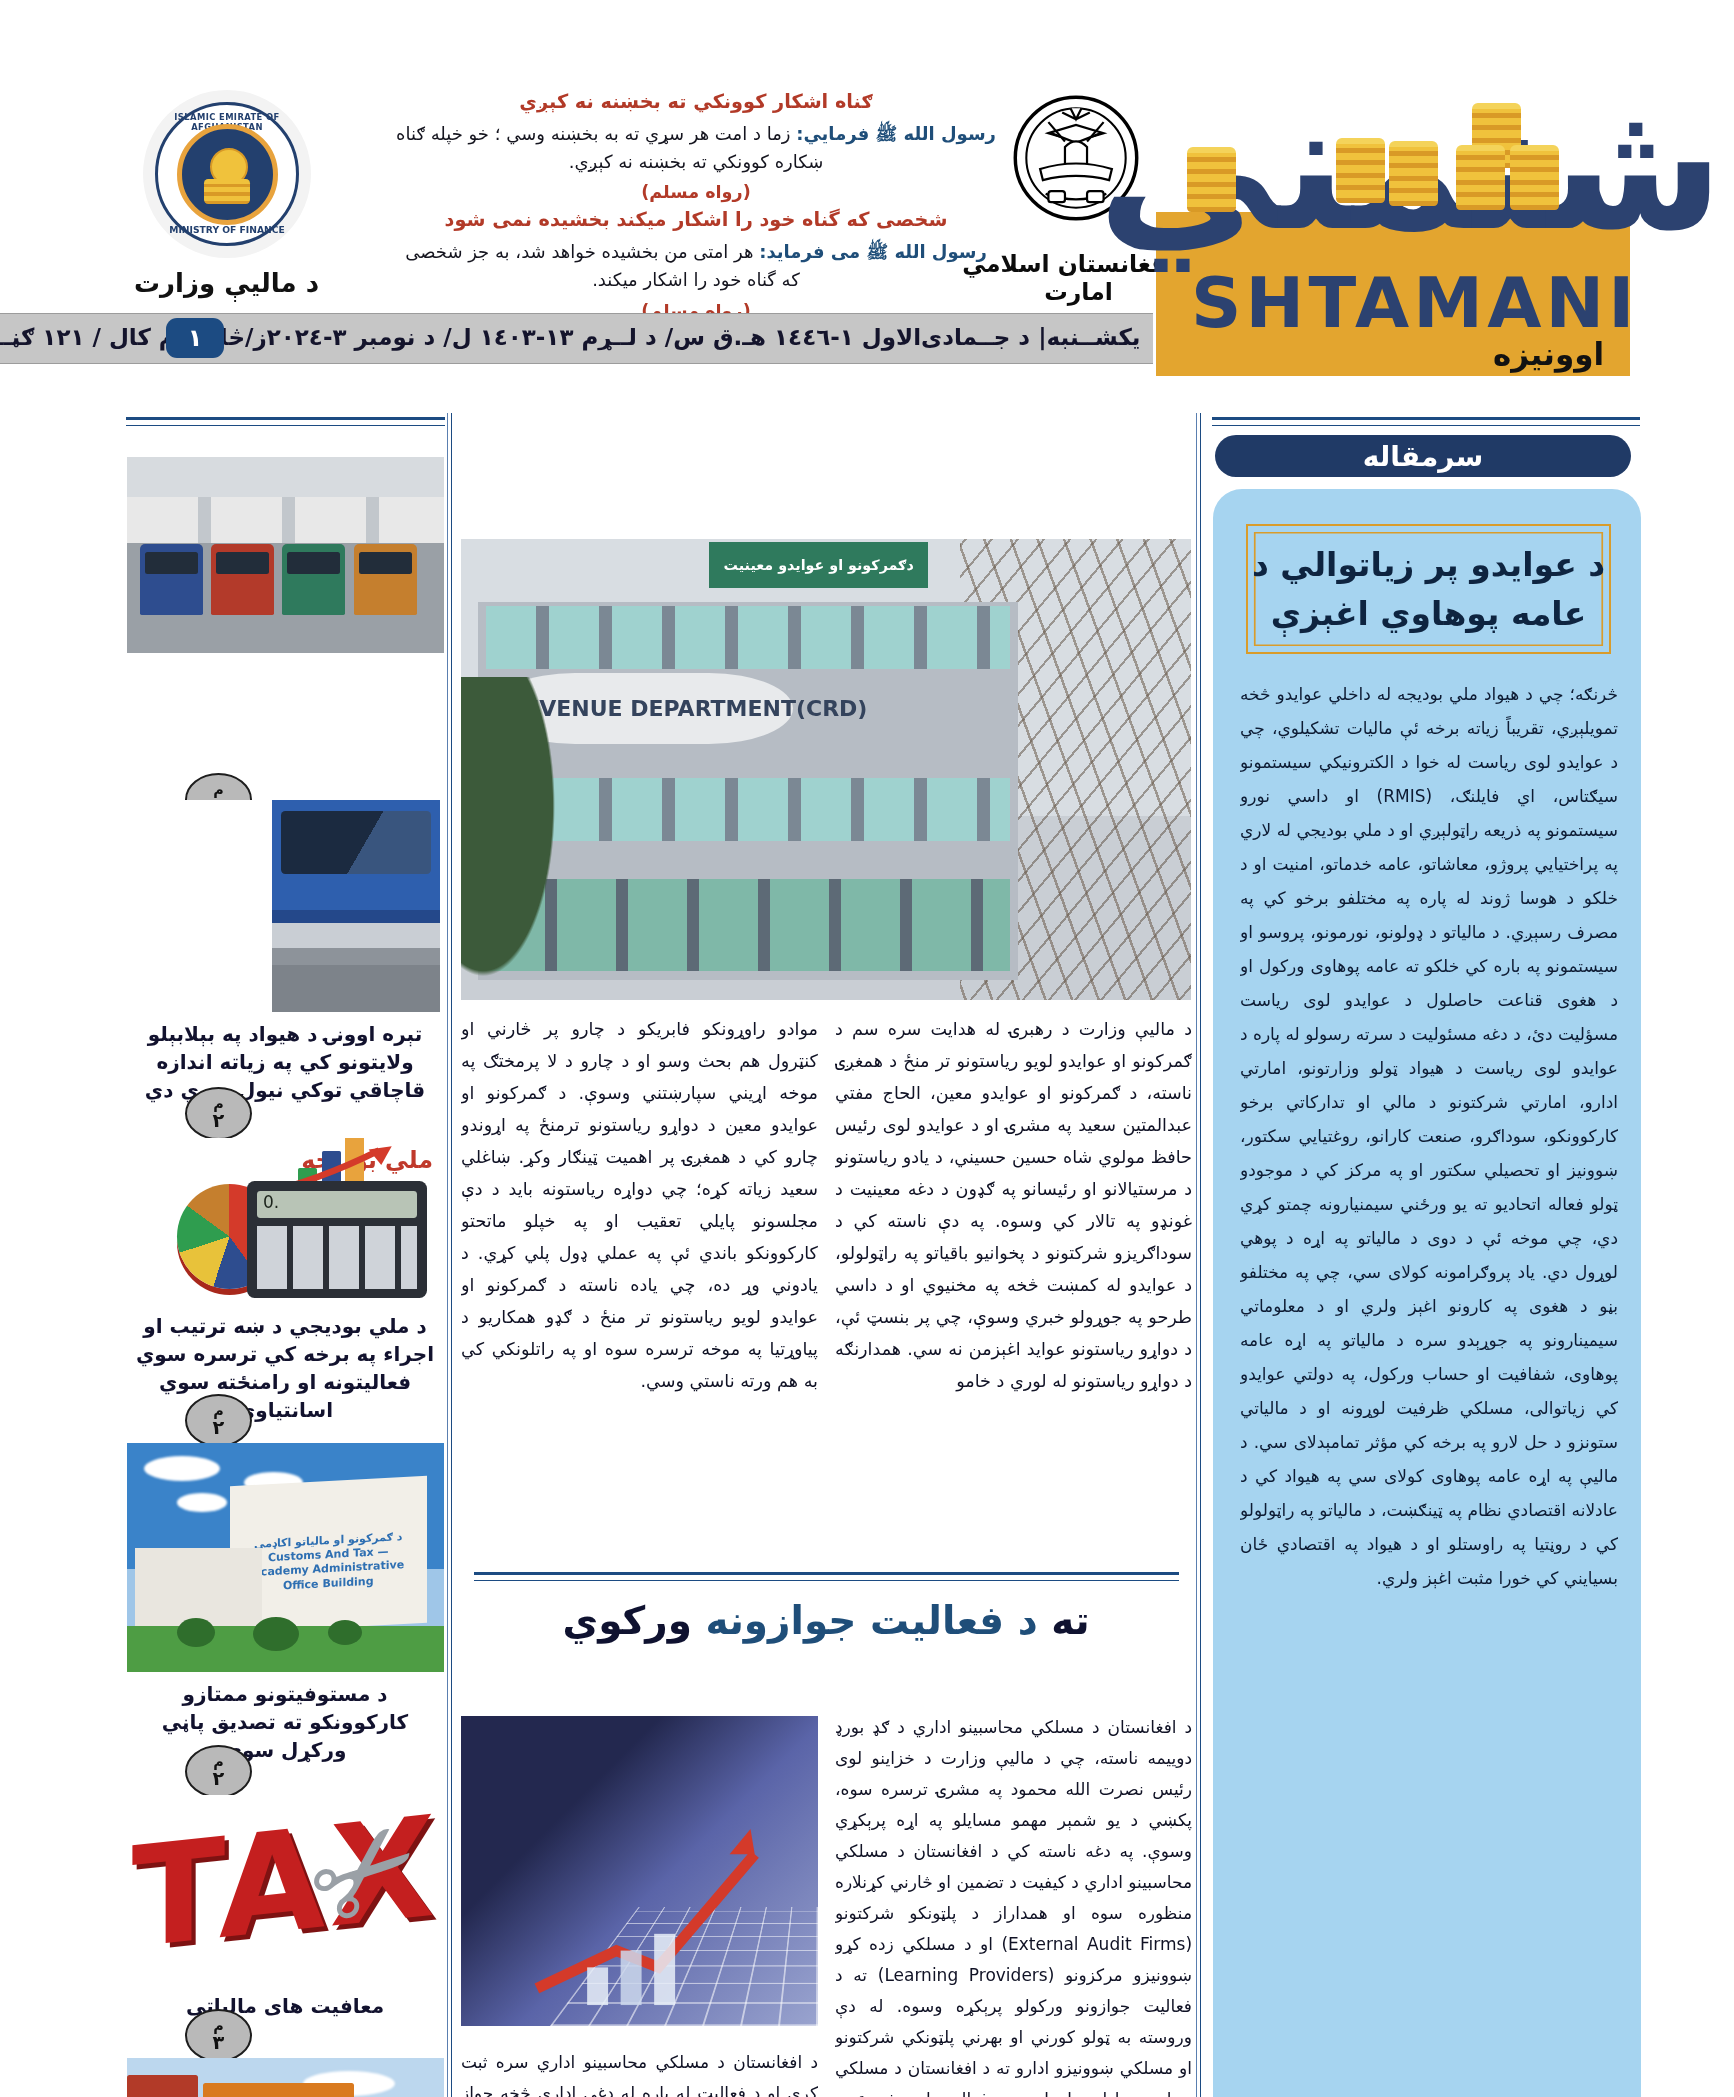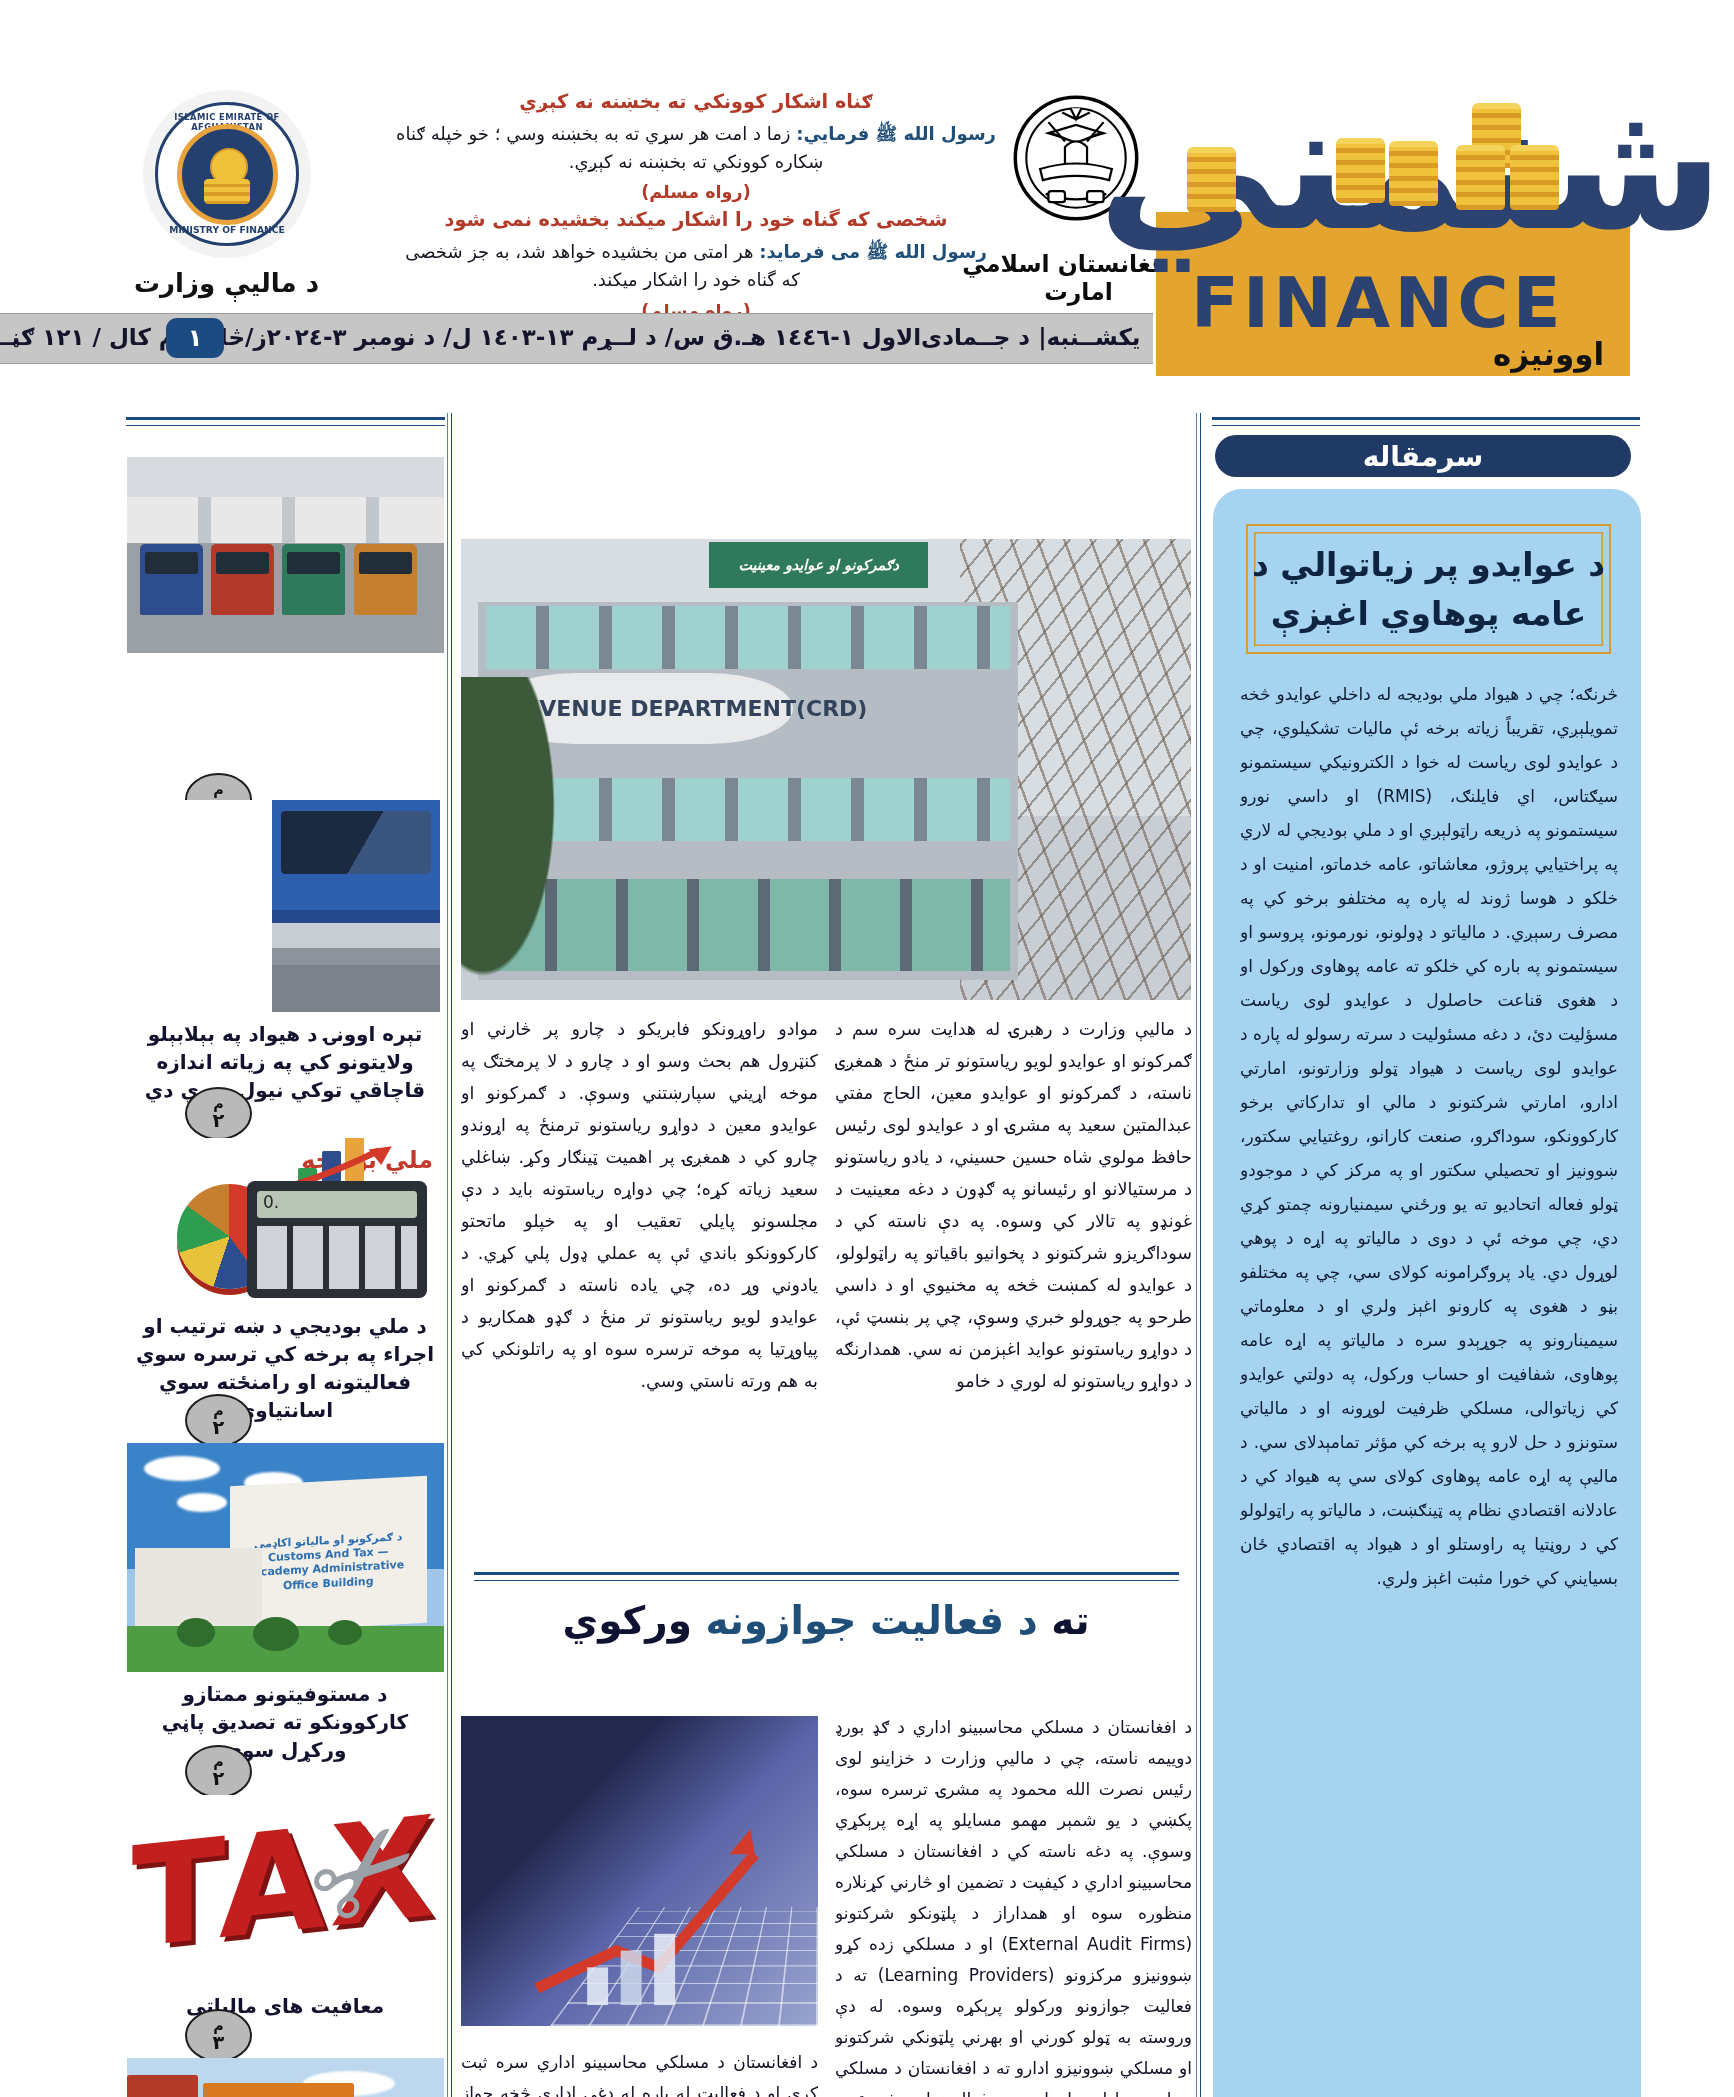--- a/index.html
+++ b/index.html
@@ -100,21 +100,21 @@
   .p6{background:linear-gradient(#bcd7ee 0 55%,#e8f1f8 55% 100%);}
   .cont{position:absolute;border-radius:2.5px;}
   .ktz{font-size:27px;font-weight:bold;color:#ffffff;letter-spacing:2.5px;direction:ltr;transform:rotate(-2deg);}
   
   .pm{background:linear-gradient(#d8dde2 0 60%,#c9ced4 60% 100%);}
   .pm .bld{position:absolute;left:17px;top:63px;width:74%;height:82%;background:#b6bcc4;}
   .pm .win{position:absolute;height:63px;left:8.4px;right:8.4px;background:repeating-linear-gradient(90deg,#9fd2cf 0 50px,#7b8894 50px 63px);}
   .pm .band{position:absolute;left:12.6px;top:71px;width:56%;height:71px;background:#e8eaec;border-radius:50% / 90%;
       display:flex;align-items:center;justify-content:center;}
   .pm .band span{font-size:22px;font-weight:bold;color:#34435c;direction:ltr;white-space:nowrap;}
-  .pm .gsign{position:absolute;top:2.5px;left:34%;width:30%;height:46px;background:#2f7a5d;display:flex;align-items:center;justify-content:center;font-style:italic;}
+  .pm .gsign{position:absolute;top:2.5px;left:34%;width:30%;height:46px;background:#2f7a5d;display:flex;align-items:center;justify-content:center;}
   .pm .gsign span{font-size:14.3px;font-weight:bold;color:#ffffff;}
   .pm .tree{position:absolute;right:-17px;top:-8.4px;width:34%;height:115%;
       background:repeating-linear-gradient(70deg,rgba(107,90,74,.55) 0 2.5px,rgba(107,90,74,0) 2.5px 25px),repeating-linear-gradient(-50deg,rgba(90,76,62,.5) 0 2.1px,rgba(90,76,62,0) 2.1px 20px);}
   .pm .pine{position:absolute;left:-12.6px;top:30%;width:16%;height:70%;background:radial-gradient(ellipse at 30% 40%,#3c5a3a 0 60%,rgba(60,90,58,0) 62%);}
   
   .p7{background:linear-gradient(135deg,#23284f 0 30%,#5a64a8 55%,#9aa4cf 100%);}
   .keysgrid{position:absolute;right:0;bottom:0;width:75%;height:70%;
       background:repeating-linear-gradient(90deg,rgba(255,255,255,.55) 0 2.1px,rgba(255,255,255,0) 2.1px 38px),
                  repeating-linear-gradient(0deg,rgba(255,255,255,.55) 0 2.1px,rgba(255,255,255,0) 2.1px 29px);
       transform:perspective(252px) rotateX(35deg);transform-origin:bottom right;}
@@ -168,21 +168,21 @@
   <div class="abs c bold" style="left:961px;top:250px;width:235px;font-size:23.5px;color:#0c0c0c;">د افغانستان اسلامي امارت</div>
 
   <div class="abs gold-band" style="left:1156px;top:212px;width:474px;height:164px;"></div>
   <div class="abs shtamani-word" style="left:1170px;top:86px;width:554px;">شتمني</div>
   <div class="coin-stack" style="left:1187px;top:147px;"></div>
   <div class="coin-stack" style="left:1336px;top:138px;"></div>
   <div class="coin-stack" style="left:1389px;top:141px;"></div>
   <div class="coin-stack" style="left:1472px;top:103px;"></div>
   <div class="coin-stack" style="left:1456px;top:145px;"></div>
   <div class="coin-stack" style="left:1510px;top:145px;"></div>
-  <div class="abs shtamani-latin" style="left:1191px;top:262px;">FINANCE</div>
+  <div class="abs shtamani-latin" style="left:1191px;top:262px;">SHTAMANI</div>
   <div class="abs weekly" style="left:1493px;top:336px;">اوونیزه</div>
 
   <div class="abs datebar" style="left:0;top:313px;width:1153px;height:49px;">
     <div class="abs txt" style="right:12.6px;top:10px;">یکشــنبه| د جــمادی‌الاول ١-١٤٤٦ هـ.ق س/ د لــړم ١٣-١٤٠٣ ل/ د نومبر ٣-٢٠٢٤ز/څلــورم کال / ١٢١ ګڼــه/ ٤ مخیــزه</div>
     <div class="abs pagebadge" style="left:166px;top:4.2px;width:58px;height:40px;">١</div>
   </div>
 
   <div class="abs drule" style="left:126px;top:417px;width:319px;"></div>
   <div class="abs drule" style="left:1212px;top:417px;width:428px;"></div>
   <div class="abs vrule" style="left:447px;top:413px;height:2005px;"></div>

